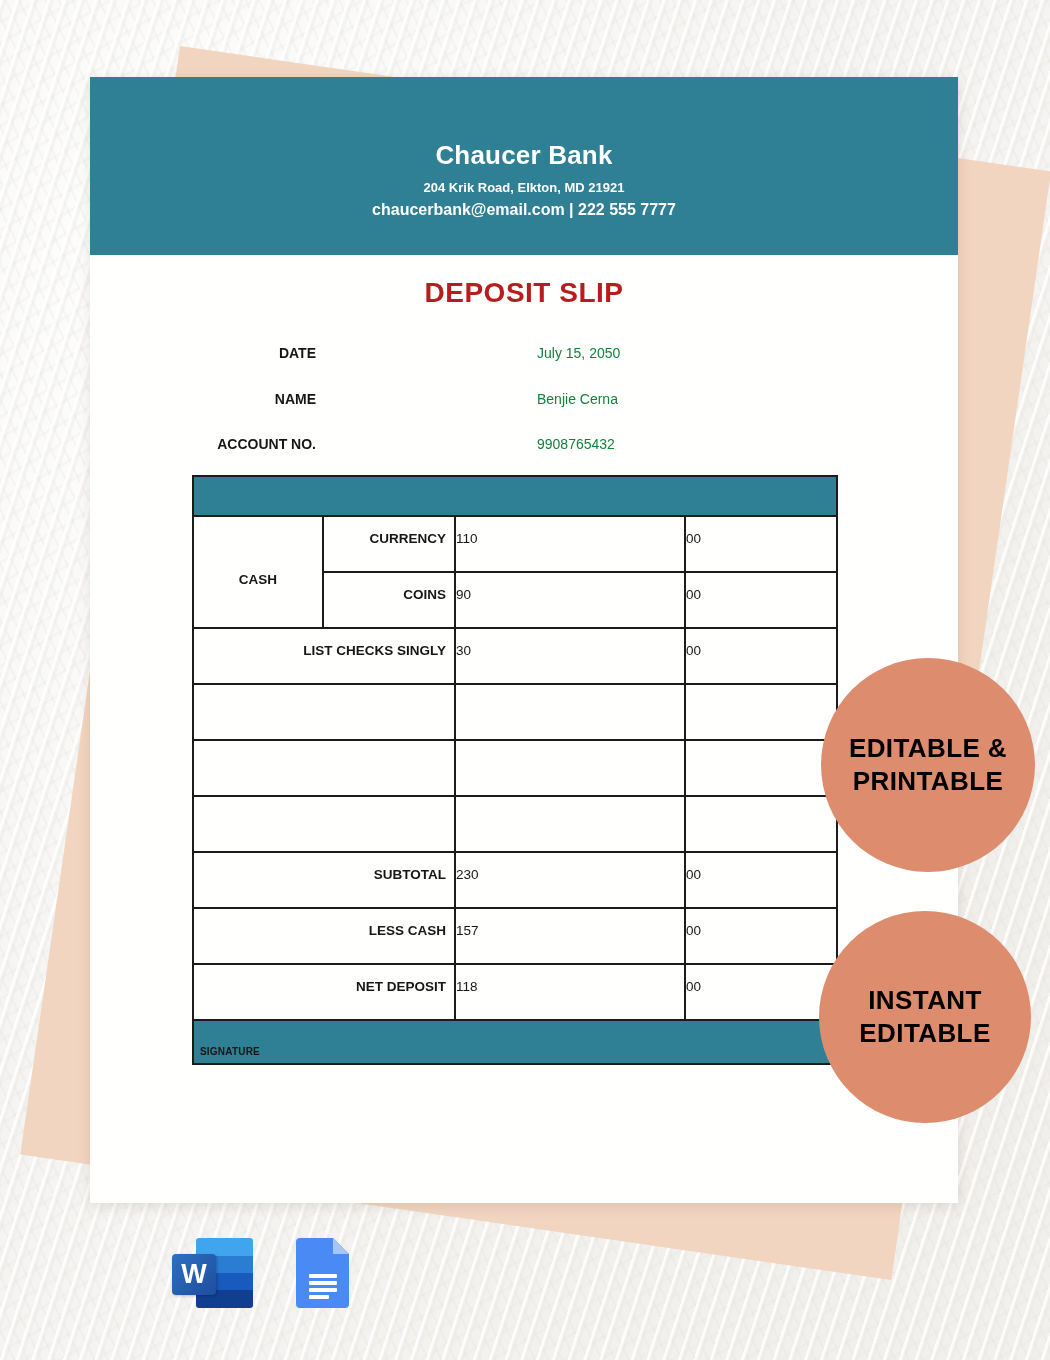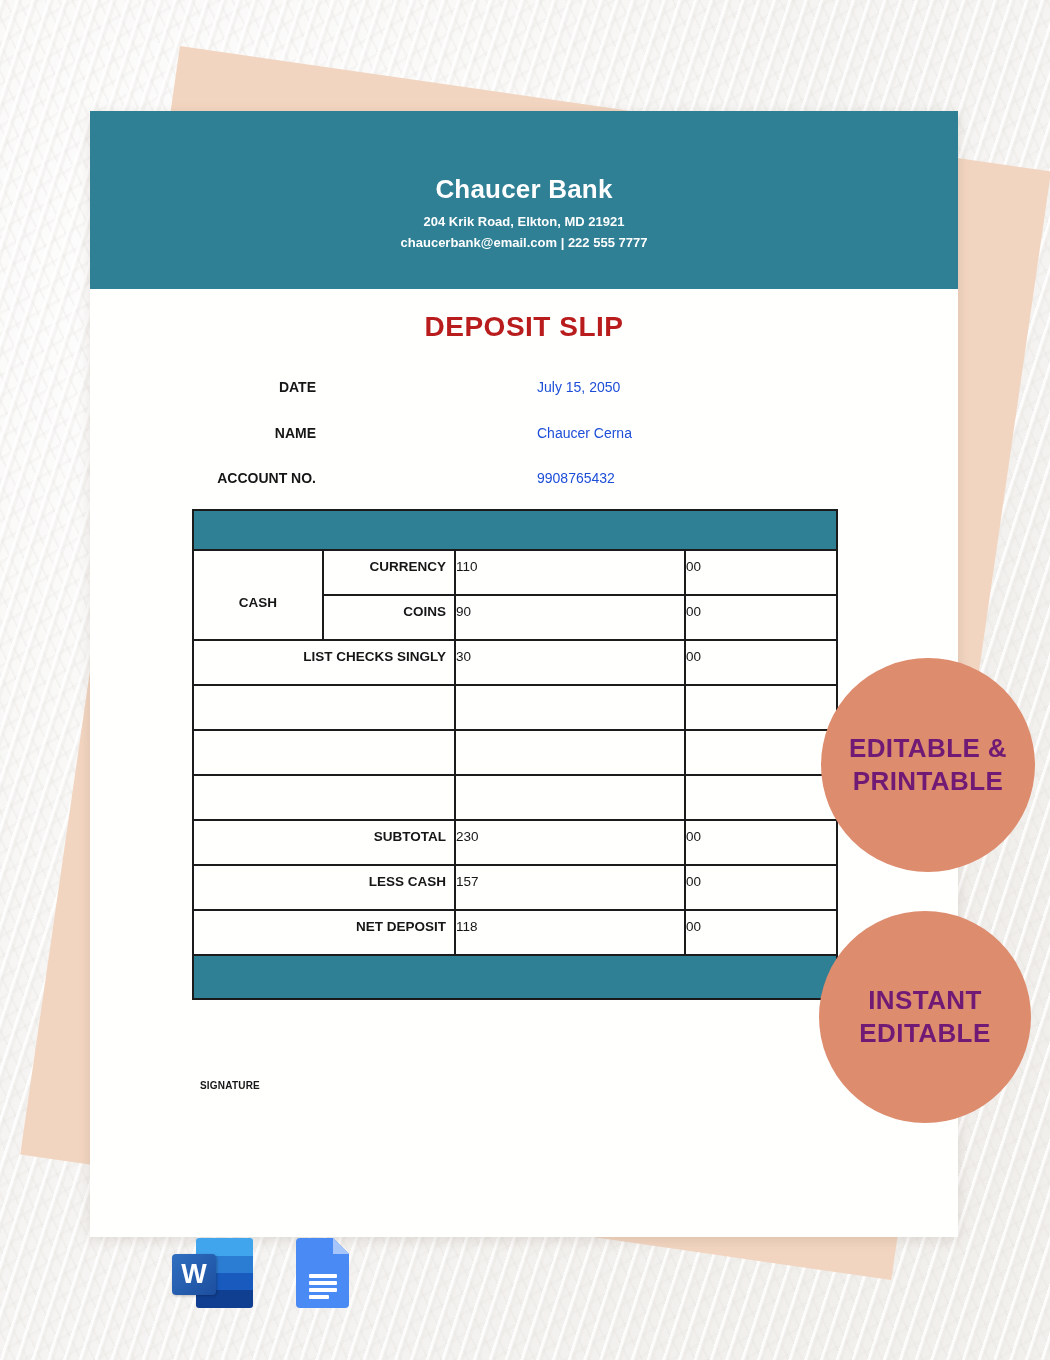--- a/index.html
+++ b/index.html
@@ -30,90 +30,89 @@
     transform: rotate(8.2deg);
     transform-origin: 0 0;
   }
   
   .doc {
     position: absolute;
     left: 90px; top: 77px;
     width: 868px; height: 1126px;
     background: #fffffe;
     box-shadow: 0 3px 12px rgba(110, 90, 75, 0.16);
-    margin-top: 34px;
   }
   .doc-header {
     position: absolute;
     left: 0; top: 0;
     width: 100%; height: 178px;
     background: #2f7f95;
     color: #ffffff;
     text-align: center;
   }
   .bank-name {
     position: absolute; left: 0; right: 0; top: 63px;
     font-size: 26px; font-weight: 700; letter-spacing: 0.2px;
   }
   .bank-address {
     position: absolute; left: 0; right: 0; top: 103px;
     font-size: 13px; font-weight: 700;
   }
   .bank-contact {
     position: absolute; left: 0; right: 0; top: 124px;
-    font-size: 13px; font-weight: 700;
+    font-size: 16px; font-weight: 700;
   }
   .doc-title {
     position: absolute; left: 0; right: 0; top: 200px;
     text-align: center;
     font-size: 28px; font-weight: 700;
     color: #b91c1c;
     letter-spacing: 0.5px;
   }
   .info-row { position: absolute; left: 0; width: 100%; height: 18px; }
   .info-row .lbl {
     position: absolute; left: 0; top: 0; width: 226px;
     text-align: right;
     font-size: 14px; font-weight: 700; color: #161616;
   }
   .info-row .val {
     position: absolute; left: 447px; top: 0;
-    font-size: 14px; color: #1d4ed8;
+    font-size: 14px; color: #15803d;
   }
   .row-date    { top: 268px; text-decoration: underline; }
   .row-name    { top: 314px; }
   .row-account { top: 359px; }
 
   table.deposit {
     position: absolute;
     left: 102px; top: 398px;
     width: 646px;
     border-collapse: collapse;
     table-layout: fixed;
     font-size: 13.5px; color: #161616;
   }
   table.deposit td { border: 2px solid #1b1b1b; vertical-align: middle; }
   td.bar { background: #2f7f95; height: 40px; }
   td.bar-footer { background: #2f7f95; height: 44px; }
-  tr.data-row td { height: 45px; }
+  tr.data-row td { height: 56px; }
   td.cash-cell { text-align: center; font-weight: 700; padding-top: 14px; vertical-align: middle; }
   td.row-label { text-align: right; font-weight: 700; padding: 0 8px 12px 4px; }
   td.amount { padding-bottom: 12px; }
 
   .signature {
     position: absolute; left: 110px; top: 969px;
     font-size: 10px; font-weight: 700; color: #161616;
     letter-spacing: 0.2px;
   }
 
   .badge {
     position: absolute;
     border-radius: 50%;
     background: #dd8c6e;
-    color: #701a75;
+    color: #000000;
     display: flex; flex-direction: column;
     align-items: center; justify-content: center;
     text-align: center;
     font-weight: 700; font-size: 26px; line-height: 33px;
     letter-spacing: 0.4px;
   }
   .badge-editable { left: 821px; top: 658px; width: 214px; height: 214px; }
   .badge-instant  { left: 819px; top: 911px; width: 212px; height: 212px; }
 
   
@@ -169,21 +168,21 @@
   </div>
 
   <div class="doc-title">DEPOSIT SLIP</div>
 
   <div class="info-row row-date">
     <span class="lbl">DATE</span>
     <span class="val">July 15, 2050</span>
   </div>
   <div class="info-row row-name">
     <span class="lbl">NAME</span>
-    <span class="val">Chaucer Cerna</span>
+    <span class="val">Benjie Cerna</span>
   </div>
   <div class="info-row row-account">
     <span class="lbl">ACCOUNT NO.</span>
     <span class="val">9908765432</span>
   </div>
 
   <table class="deposit">
     <colgroup>
       <col style="width:130px">
         <col style="width:132px">

